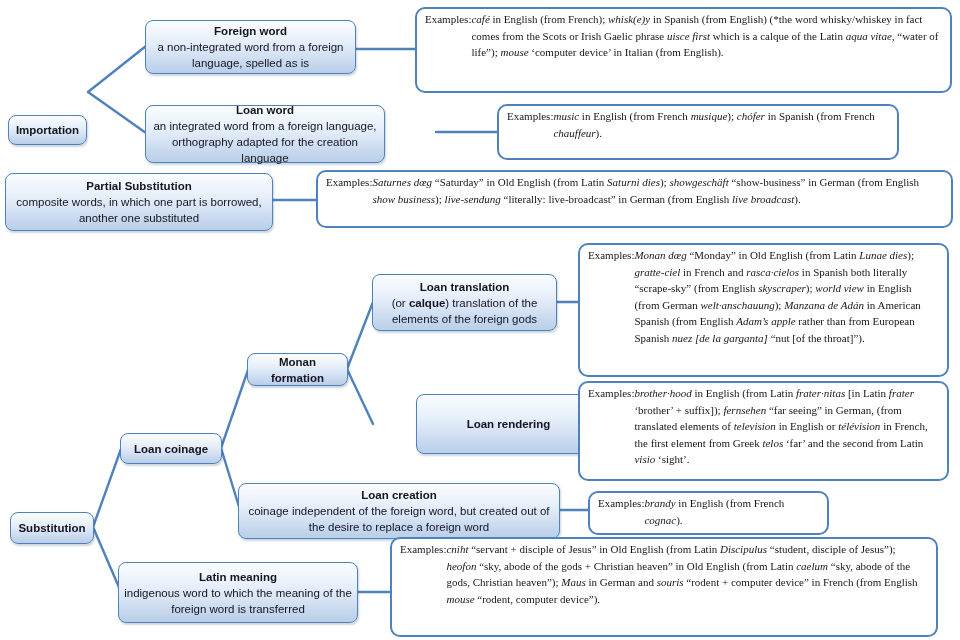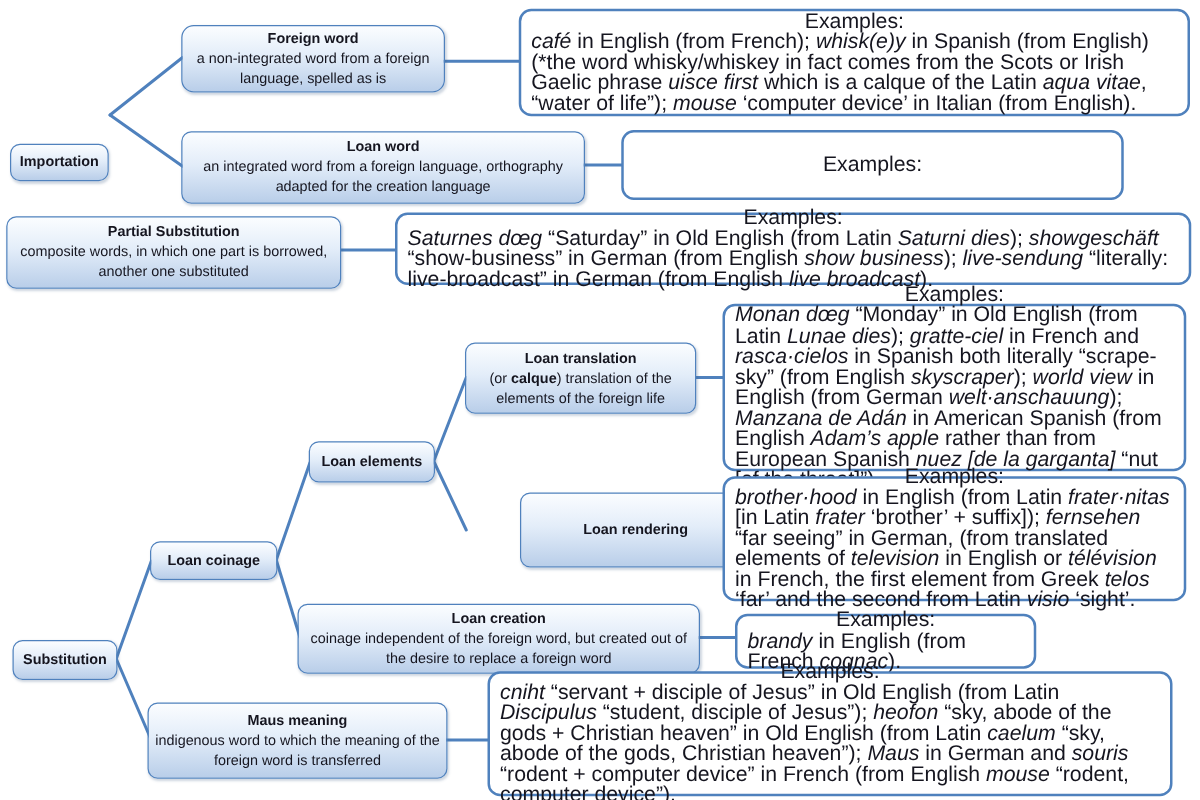--- a/index.html
+++ b/index.html
@@ -13,29 +13,29 @@
     border:1.4px solid #4f81bd;border-radius:8px;
     background:linear-gradient(to bottom,#fbfdff 0%,#e3edf9 45%,#b9cee9 100%);
     box-shadow:1px 1.5px 2px rgba(60,90,130,.25);
     display:flex;flex-direction:column;justify-content:center;
     text-align:center;font-size:11.5px;line-height:16px;padding:2px 4px;
   }
   .node-title{font-weight:bold;}
   .ex{
     position:absolute;z-index:2;box-sizing:border-box;
     border:2px solid #4f81bd;border-radius:10px;background:#fff;
-    display:flex;flex-direction:column;justify-content:center;
-    font-size:17px;line-height:16.5px;padding:2px 8px;
+    display:flex;flex-direction:row;justify-content:center;
+    font-size:11px;line-height:16.5px;padding:2px 8px;font-family:Liberation Serif, serif;
   }
   .ex-header{text-align:center;}
   .ex-body{text-align:left;}
   
   .n-importation{left:8px;top:77px;width:79px;height:30px;margin-top:38px;}
-  .n-foreign-word{left:145px;top:20px;width:211px;height:54px;border-radius:10px;}
-  .n-loan-word{left:145px;top:105px;width:323px;height:58px;}
+  .n-foreign-word{left:145px;top:20px;width:211px;height:54px;}
+  .n-loan-word{left:145px;top:105px;width:240px;height:58px;}
   .n-partial-substitution{left:5px;top:173px;width:268px;height:58px;}
   .n-loan-translation{left:372px;top:274px;width:185px;height:57px;justify-content:center;}
   .n-loan-formation{left:247px;top:353px;width:101px;height:33px;}
   .n-loan-rendering{left:372px;top:394px;width:185px;height:60px;margin-left:44px;}
   .n-loan-coinage{left:120px;top:433px;width:102px;height:31px;}
   .n-loan-creation{left:238px;top:483px;width:322px;height:56px;}
   .n-substitution{left:10px;top:512px;width:84px;height:32px;}
   .n-loan-meaning{left:118px;top:562px;width:240px;height:61px;}
   
   .ex-a{left:415px;top:7px;width:537px;height:86px;}
@@ -85,56 +85,57 @@
     <div class="node-desc"><span>an integrated word from a foreign language, orthography adapted for the creation language</span></div>
   </div>
 
   <div class="node n-partial-substitution">
     <div class="node-title">Partial Substitution</div>
     <div class="node-desc"><span>composite words, in which one part is borrowed, another one substituted</span></div>
   </div>
 
   <div class="node n-loan-translation">
     <div class="node-title">Loan translation</div>
-    <div class="node-desc"><span>(or </span><b>calque</b><span>) translation of the elements of the foreign life</span></div>
+    <div class="node-desc"><span>(or </span><b>calque</b><span>) translation of the elements of the foreign gods</span></div>
   </div>
 
   <div class="node n-loan-formation">
-    <div class="node-title">Loan elements</div>
+    <div class="node-title">Monan formation</div>
   </div>
 
   <div class="node n-loan-rendering">
     <div class="node-title">Loan rendering</div>
   </div>
 
   <div class="node n-loan-coinage">
     <div class="node-title">Loan coinage</div>
   </div>
 
   <div class="node n-substitution">
     <div class="node-title">Substitution</div>
   </div>
 
   <div class="node n-loan-creation">
     <div class="node-title">Loan creation</div>
     <div class="node-desc"><span>coinage independent of the foreign word, but created out of the desire to replace a foreign word</span></div>
   </div>
 
   <div class="node n-loan-meaning">
-    <div class="node-title">Maus meaning</div>
+    <div class="node-title">Latin meaning</div>
     <div class="node-desc"><span>indigenous word to which the meaning of the foreign word is transferred</span></div>
   </div>
 
   <div class="ex ex-a">
     <div class="ex-header">Examples:</div>
     <div class="ex-body"><i>café</i><span> in English (from French); </span><i>whisk(e)y</i><span> in Spanish (from English) (*the word whisky/whiskey in fact comes from the Scots or Irish Gaelic phrase </span><i>uisce first</i><span> which is a calque of the Latin </span><i>aqua vitae</i><span>, “water of life”); </span><i>mouse</i><span> ‘computer device’ in Italian (from English).</span></div>
   </div>
 
   <div class="ex ex-b">
     <div class="ex-header">Examples:</div>
+    <div class="ex-body"><i>music</i><span> in English (from French </span><i>musique</i><span>); </span><i>chófer</i><span> in Spanish (from French </span><i>chauffeur</i><span>).</span></div>
   </div>
 
   <div class="ex ex-c">
     <div class="ex-header">Examples:</div>
     <div class="ex-body"><i>Saturnes dœg</i><span> “Saturday” in Old English (from Latin </span><i>Saturni dies</i><span>); </span><i>showgeschäft</i><span> “show-business” in German (from English </span><i>show business</i><span>); </span><i>live-sendung</i><span> “literally: live-broadcast” in German (from English </span><i>live broadcast</i><span>).</span></div>
   </div>
 
   <div class="ex ex-d">
     <div class="ex-header">Examples:</div>
     <div class="ex-body"><i>Monan dœg</i><span> “Monday” in Old English (from Latin </span><i>Lunae dies</i><span>); </span><i>gratte-ciel</i><span> in French and </span><i>rasca·cielos</i><span> in Spanish both literally “scrape-sky” (from English </span><i>skyscraper</i><span>); </span><i>world view</i><span> in English (from German </span><i>welt·anschauung</i><span>); </span><i>Manzana de Adán</i><span> in American Spanish (from English </span><i>Adam’s apple</i><span> rather than from European Spanish </span><i>nuez [de la garganta]</i><span> “nut [of the throat]”).</span></div>

